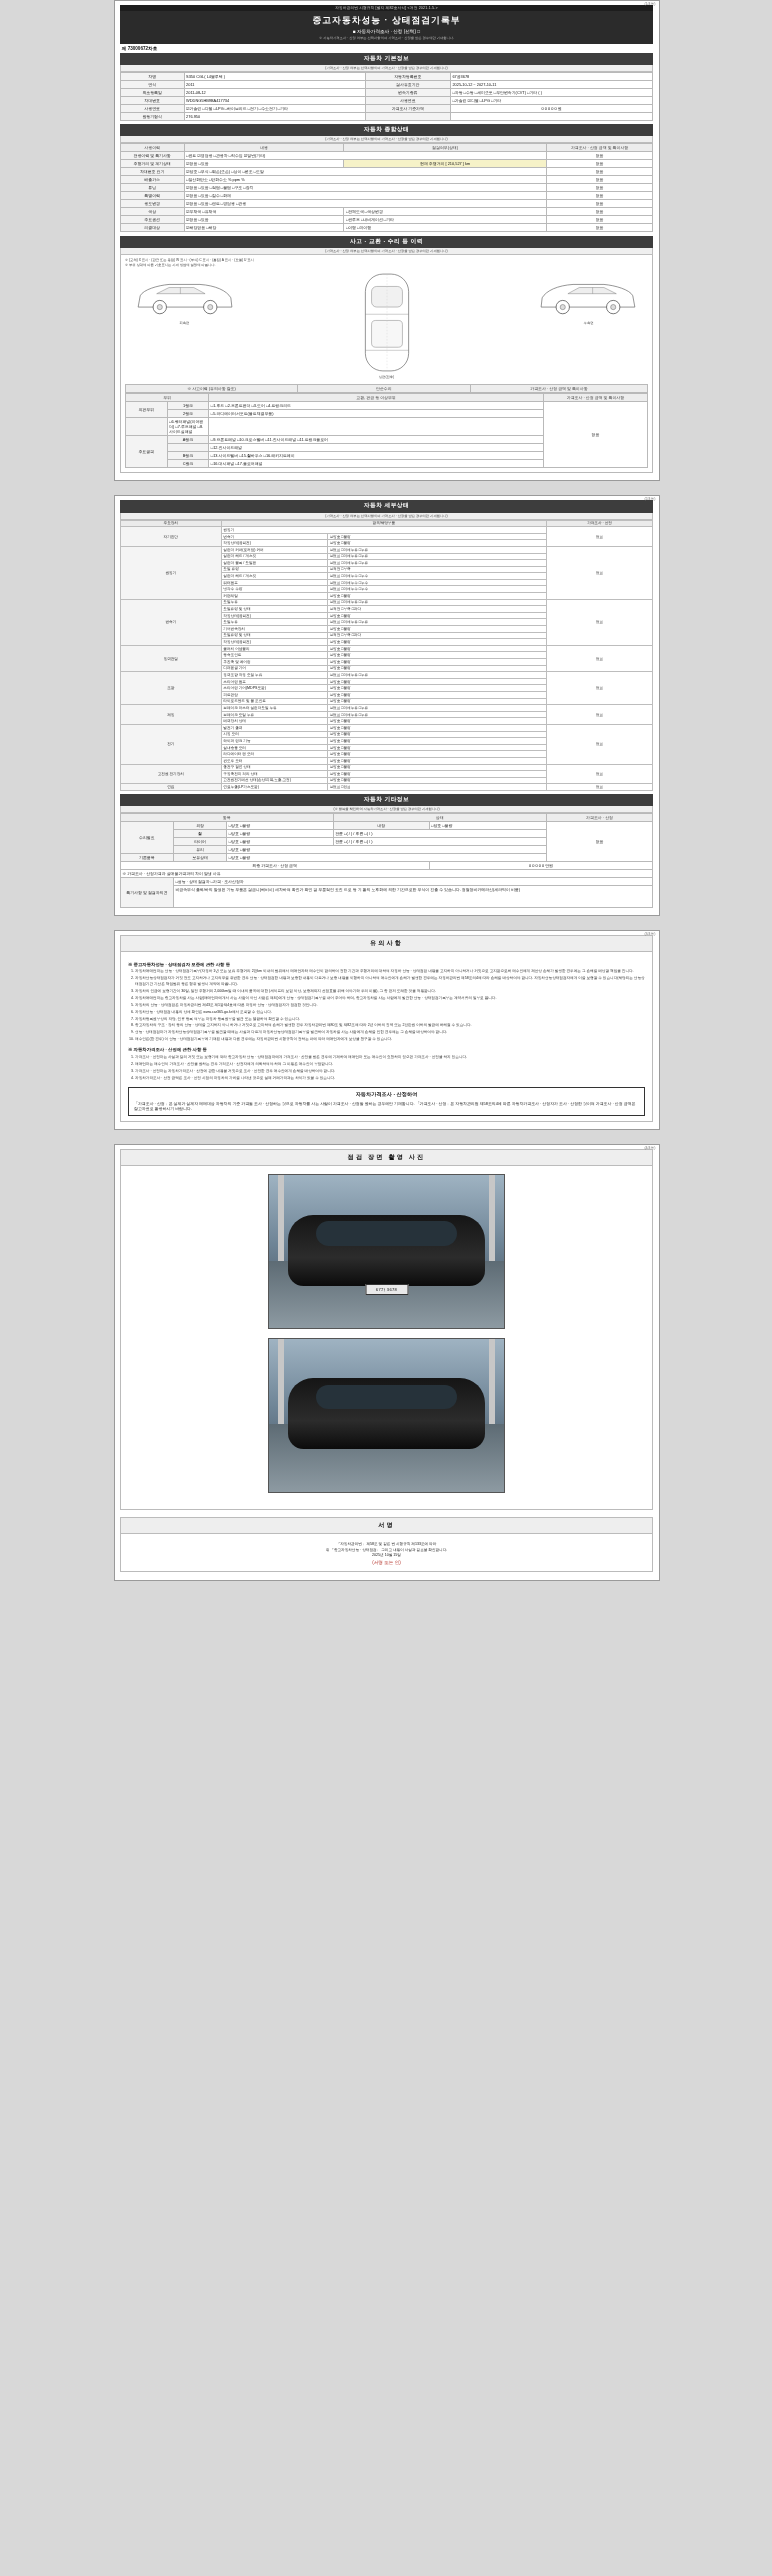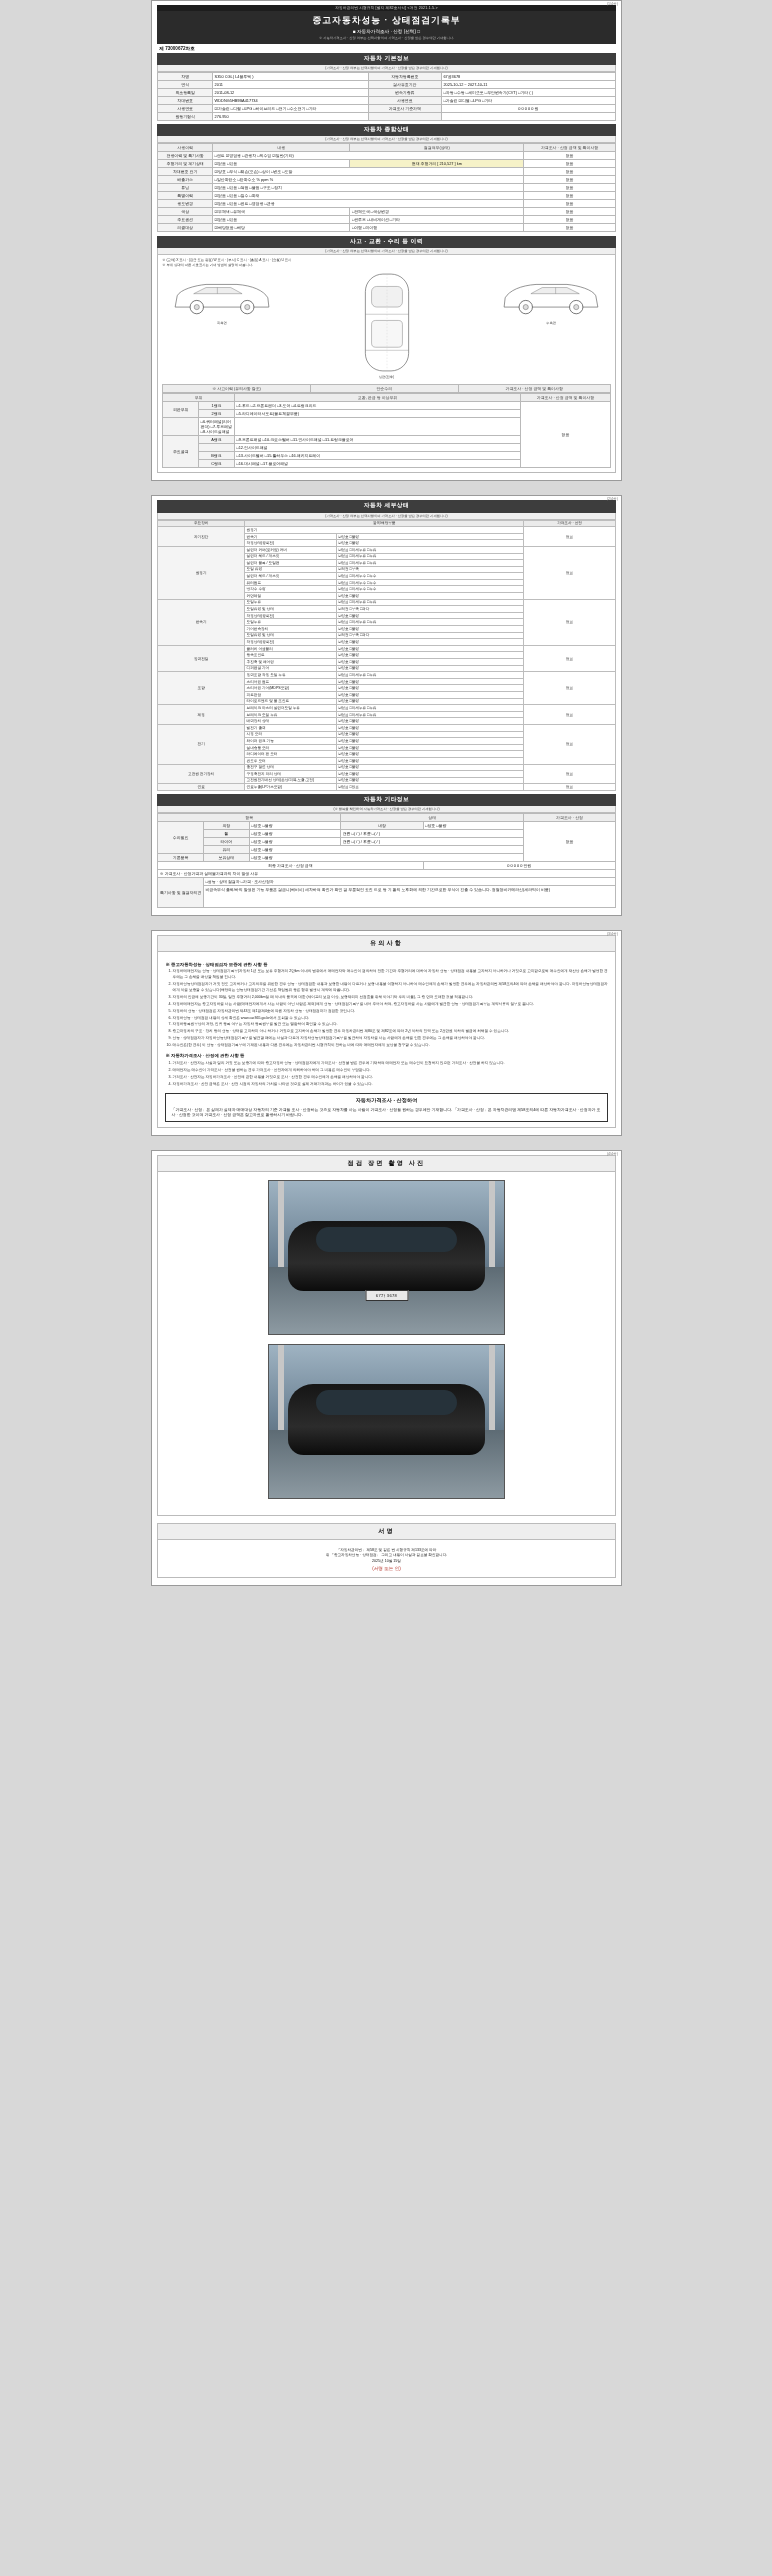--- a/index.html
+++ b/index.html
@@ -7,21 +7,21 @@
   body {
     width:773px;
     background:#d8d8d8;
     font-family:"Liberation Sans", sans-serif;
     font-size:5.2px;
     color:#111;
   }
   .page {
     background:#ffffff;
     margin:0 auto 14px auto;
-    width:471px;
+    width:546px;
     border:0.5px solid #9a9a9a;
     position:relative;
     padding:4.1px 5.2px 7.2px 5.2px;
   }
   .page-tag {
     position:absolute; right:3.1px; top:1px; font-size:3.6px; color:#777;
   }
   .topbar {
     background:#1d1d1d; color:#ddd; font-size:3.6px; text-align:center;
     padding:1px 0; letter-spacing:0.2px;

